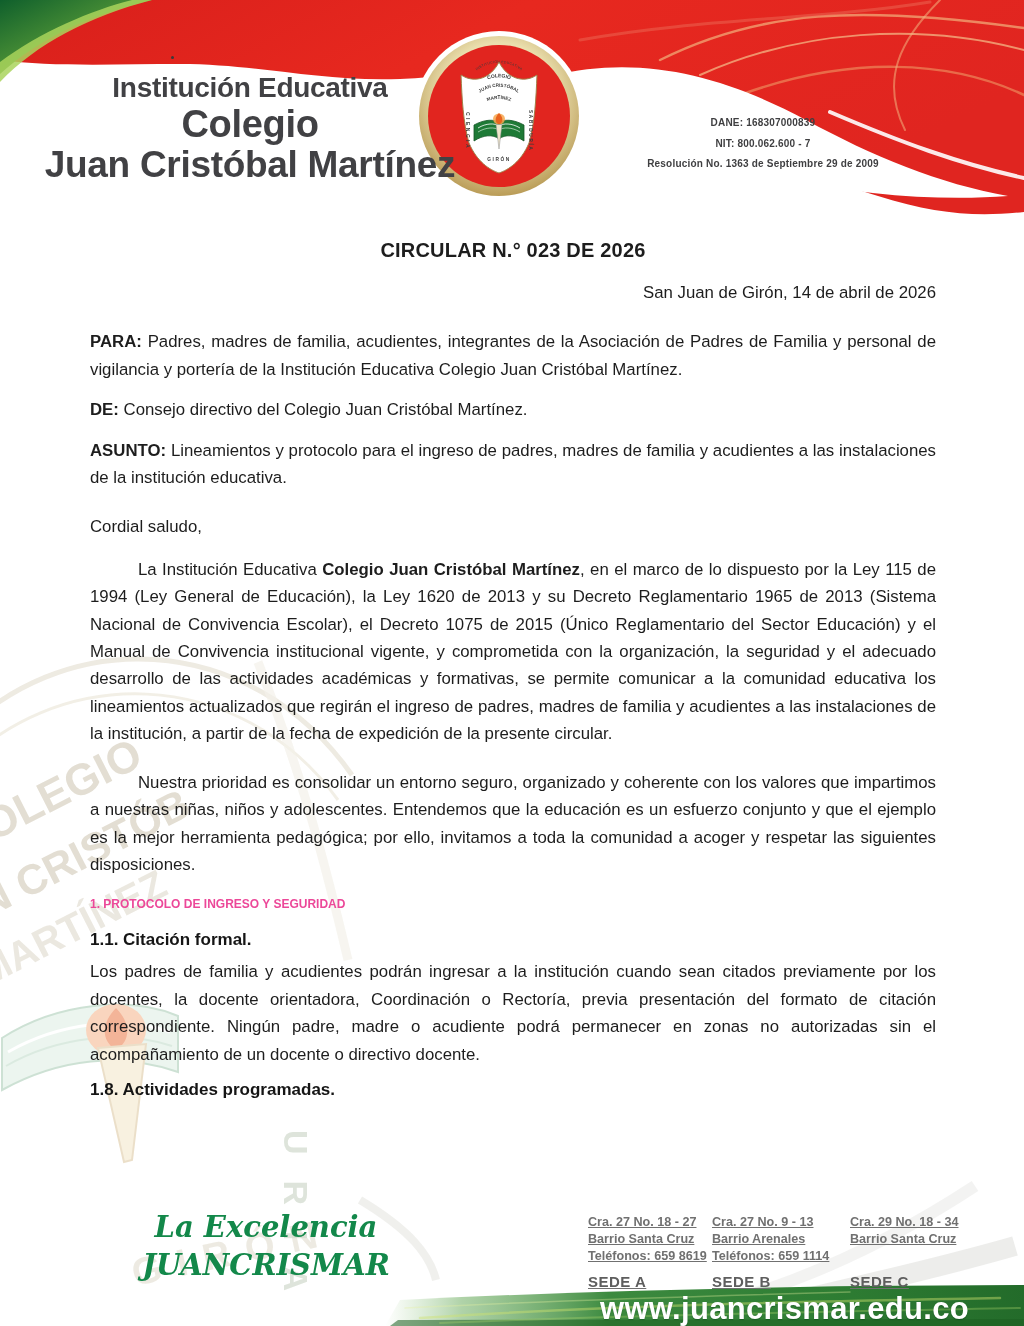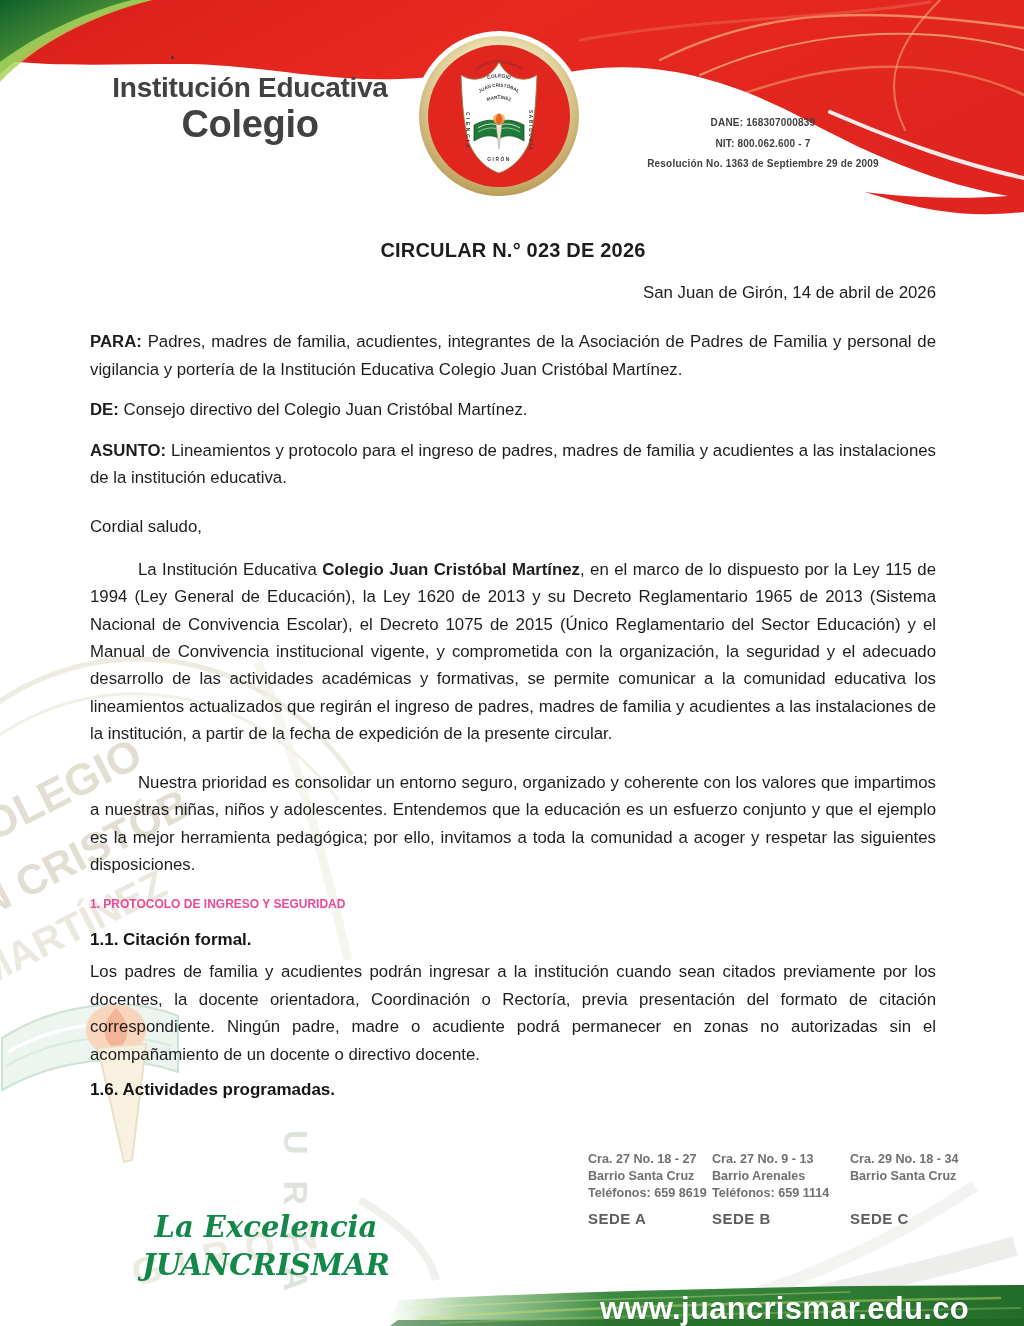--- a/index.html
+++ b/index.html
@@ -38,21 +38,21 @@
   .doc h3{font-size:17px;line-height:22px;margin:0 0 7px;color:#151515;}
   .doc p.sec{margin:0 0 8px;}
   .doc h3.last{margin-top:11px;}
   
   .motto{
     position:absolute;left:78px;top:1208px;width:376px;text-align:center;z-index:3;
     color:#13884a;font-family:"DejaVu Serif", serif;font-style:italic;font-weight:bold;
   }
   .motto .m1{font-size:26px;line-height:35px;}
   .motto .m2{font-size:29px;line-height:38px;}
-  .sede{position:absolute;top:1151px;z-index:3;color:#707070;font-size:12.6px;line-height:17px;font-weight:bold;}
+  .sede{position:absolute;top:1214px;z-index:3;color:#707070;font-size:12.6px;line-height:17px;font-weight:bold;text-decoration:underline;}
   .sede .nm{font-size:15px;color:#5e5e5e;margin-top:8px;letter-spacing:.5px;}
   .sede .info{min-height:51px;}
   .sede-a{left:588px;width:128px;}
   .sede-b{left:712px;width:138px;}
   .sede-c{left:850px;width:125px;}
   .banner{position:absolute;left:0;top:1278px;width:1024px;height:48px;z-index:2;}
   .banner-text{
     position:absolute;left:600px;top:1291px;width:360px;text-align:center;z-index:4;
     color:#ffffff;font-size:31px;font-weight:bold;letter-spacing:.3px;
     text-shadow:0 1px 1px rgba(0,60,20,.45);
@@ -150,20 +150,21 @@
       <ellipse cx="0" cy="3" rx="6" ry="5.5" fill="#f6a74f" opacity="0.85"></ellipse>
       <path d="M0,-3 C 4,1 5,6 0,8.5 C -5,6 -4,1 0,-3 Z" fill="#e8641f"></path>
       <path d="M-3,8.5 L3,8.5 L0,33 Z" fill="#f0e6cc" stroke="#8f8f8f" stroke-width="0.5"></path>
     </g>
   </g>
 </svg>
 
 <div class="school-name">
   <div class="l1">Institución Educativa</div>
   <div class="l2">Colegio</div>
+  <div class="l3">Juan Cristóbal Martínez</div>
 </div>
 <span class="tiny-dot"></span>
 
 <div class="hdr-info">
   <div>DANE: 168307000839</div>
   <div>NIT: 800.062.600 - 7</div>
   <div>Resolución No. 1363 de Septiembre 29 de 2009</div>
 </div>
 
 <div class="doc">
@@ -178,21 +179,21 @@
 
   <p class="greet">Cordial saludo,</p>
 
   <p class="ind"><span>La Institución Educativa </span><b>Colegio Juan Cristóbal Martínez</b><span>, en el marco de lo dispuesto por la Ley 115 de 1994 (Ley General de Educación), la Ley 1620 de 2013 y su Decreto Reglamentario 1965 de 2013 (Sistema Nacional de Convivencia Escolar), el Decreto 1075 de 2015 (Único Reglamentario del Sector Educación) y el Manual de Convivencia institucional vigente, y comprometida con la organización, la seguridad y el adecuado desarrollo de las actividades académicas y formativas, se permite comunicar a la comunidad educativa los lineamientos actualizados que regirán el ingreso de padres, madres de familia y acudientes a las instalaciones de la institución, a partir de la fecha de expedición de la presente circular.</span></p>
 
   <p class="ind2">Nuestra prioridad es consolidar un entorno seguro, organizado y coherente con los valores que impartimos a nuestras niñas, niños y adolescentes. Entendemos que la educación es un esfuerzo conjunto y que el ejemplo es la mejor herramienta pedagógica; por ello, invitamos a toda la comunidad a acoger y respetar las siguientes disposiciones.</p>
 
   <h2>1. PROTOCOLO DE INGRESO Y SEGURIDAD</h2>
   <h3>1.1. Citación formal.</h3>
   <p class="sec">Los padres de familia y acudientes podrán ingresar a la institución cuando sean citados previamente por los docentes, la docente orientadora, Coordinación o Rectoría, previa presentación del formato de citación correspondiente. Ningún padre, madre o acudiente podrá permanecer en zonas no autorizadas sin el acompañamiento de un docente o directivo docente.</p>
-  <h3 class="last">1.6. Actividades programadas.</h3>
+  <h3 class="last">1.8. Actividades programadas.</h3>
 </div>
 
 <div class="motto">
   <div class="m2">La Excelencia JUANCRISMAR</div>
 </div>
 
 <div class="sede sede-a">
   <div class="info">
     <div>Cra. 27 No. 18 - 27</div>
     <div>Barrio Santa Cruz</div>

